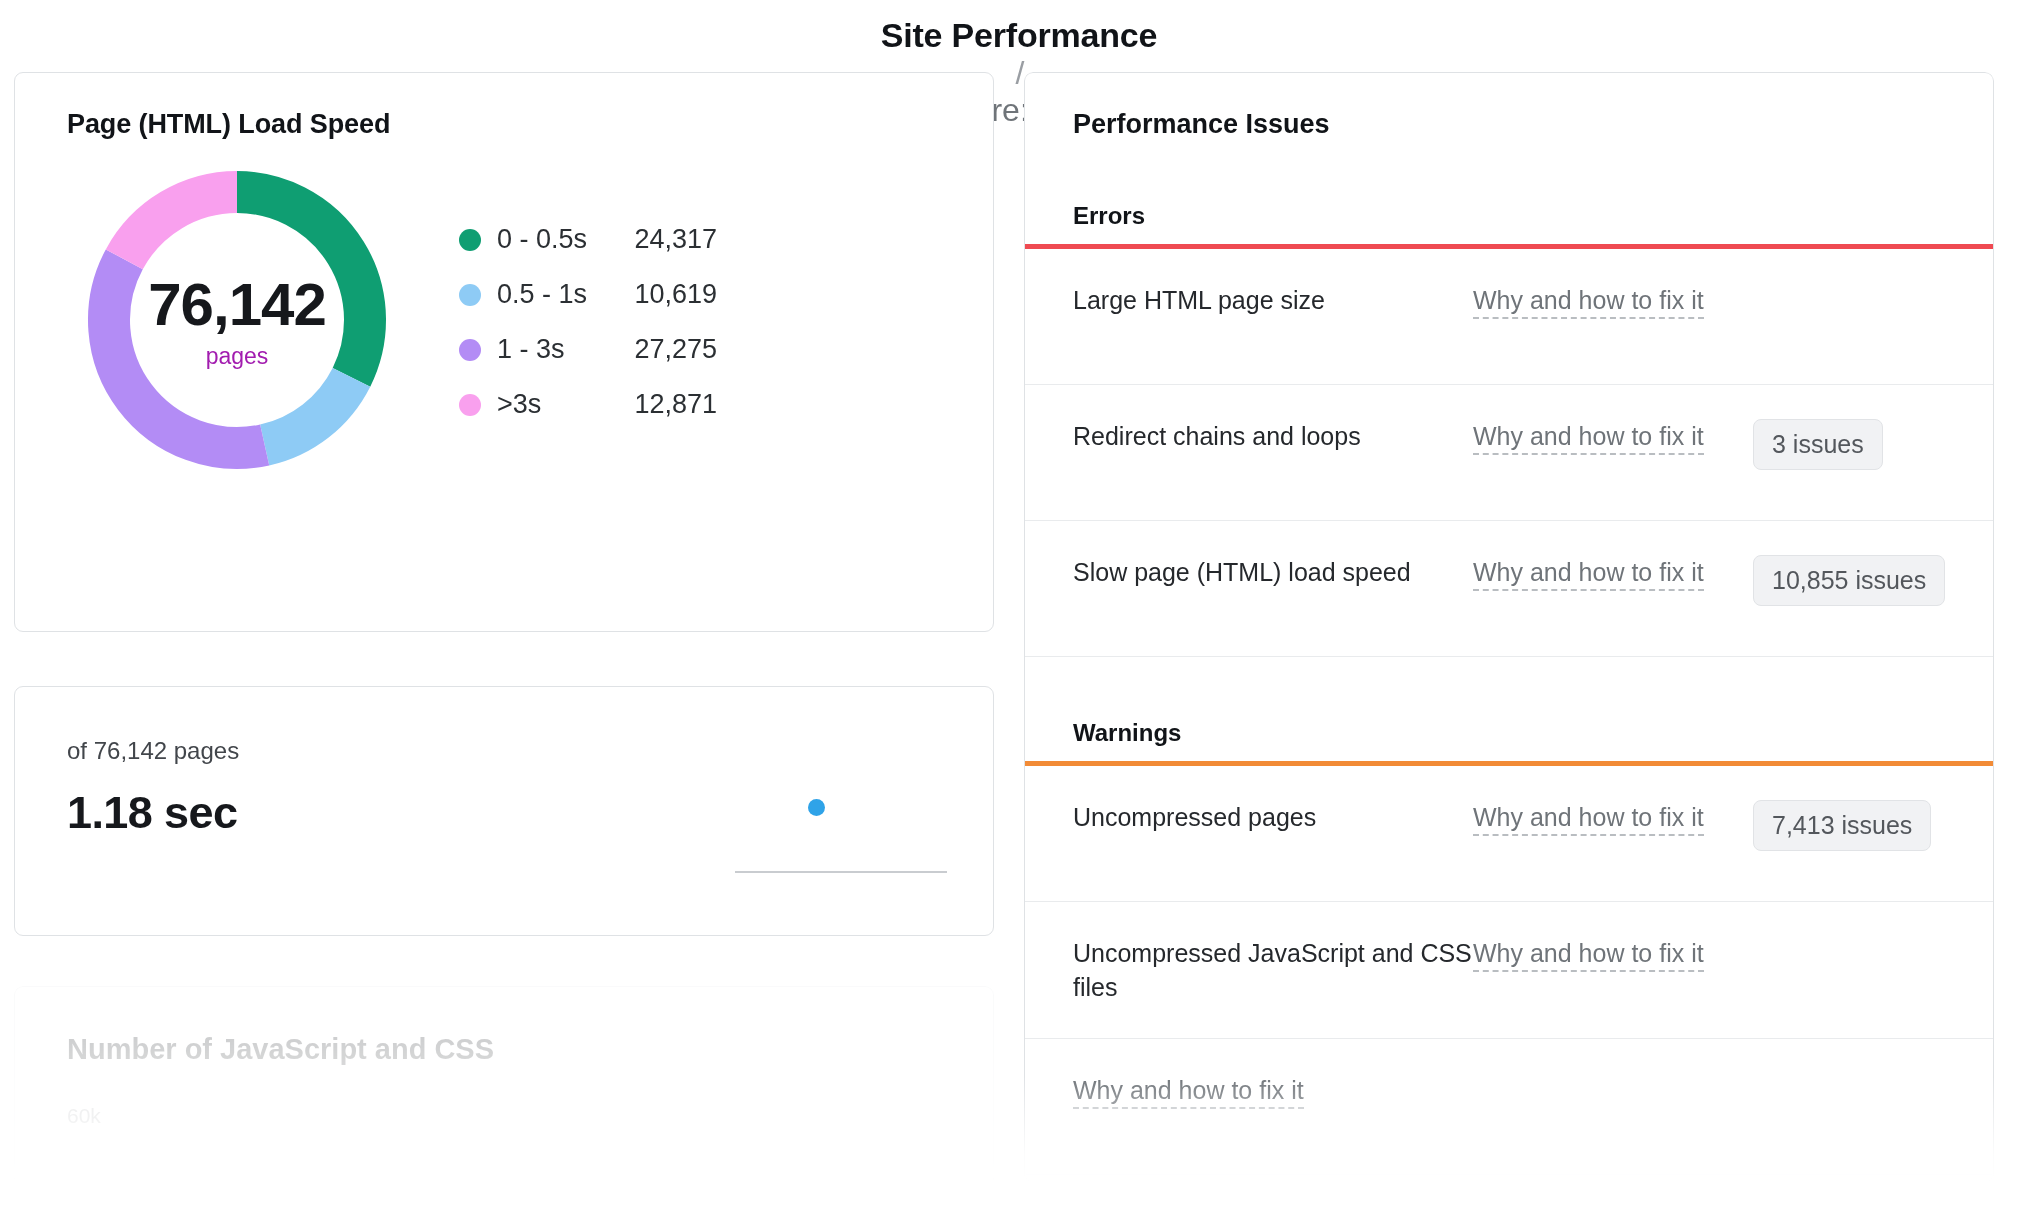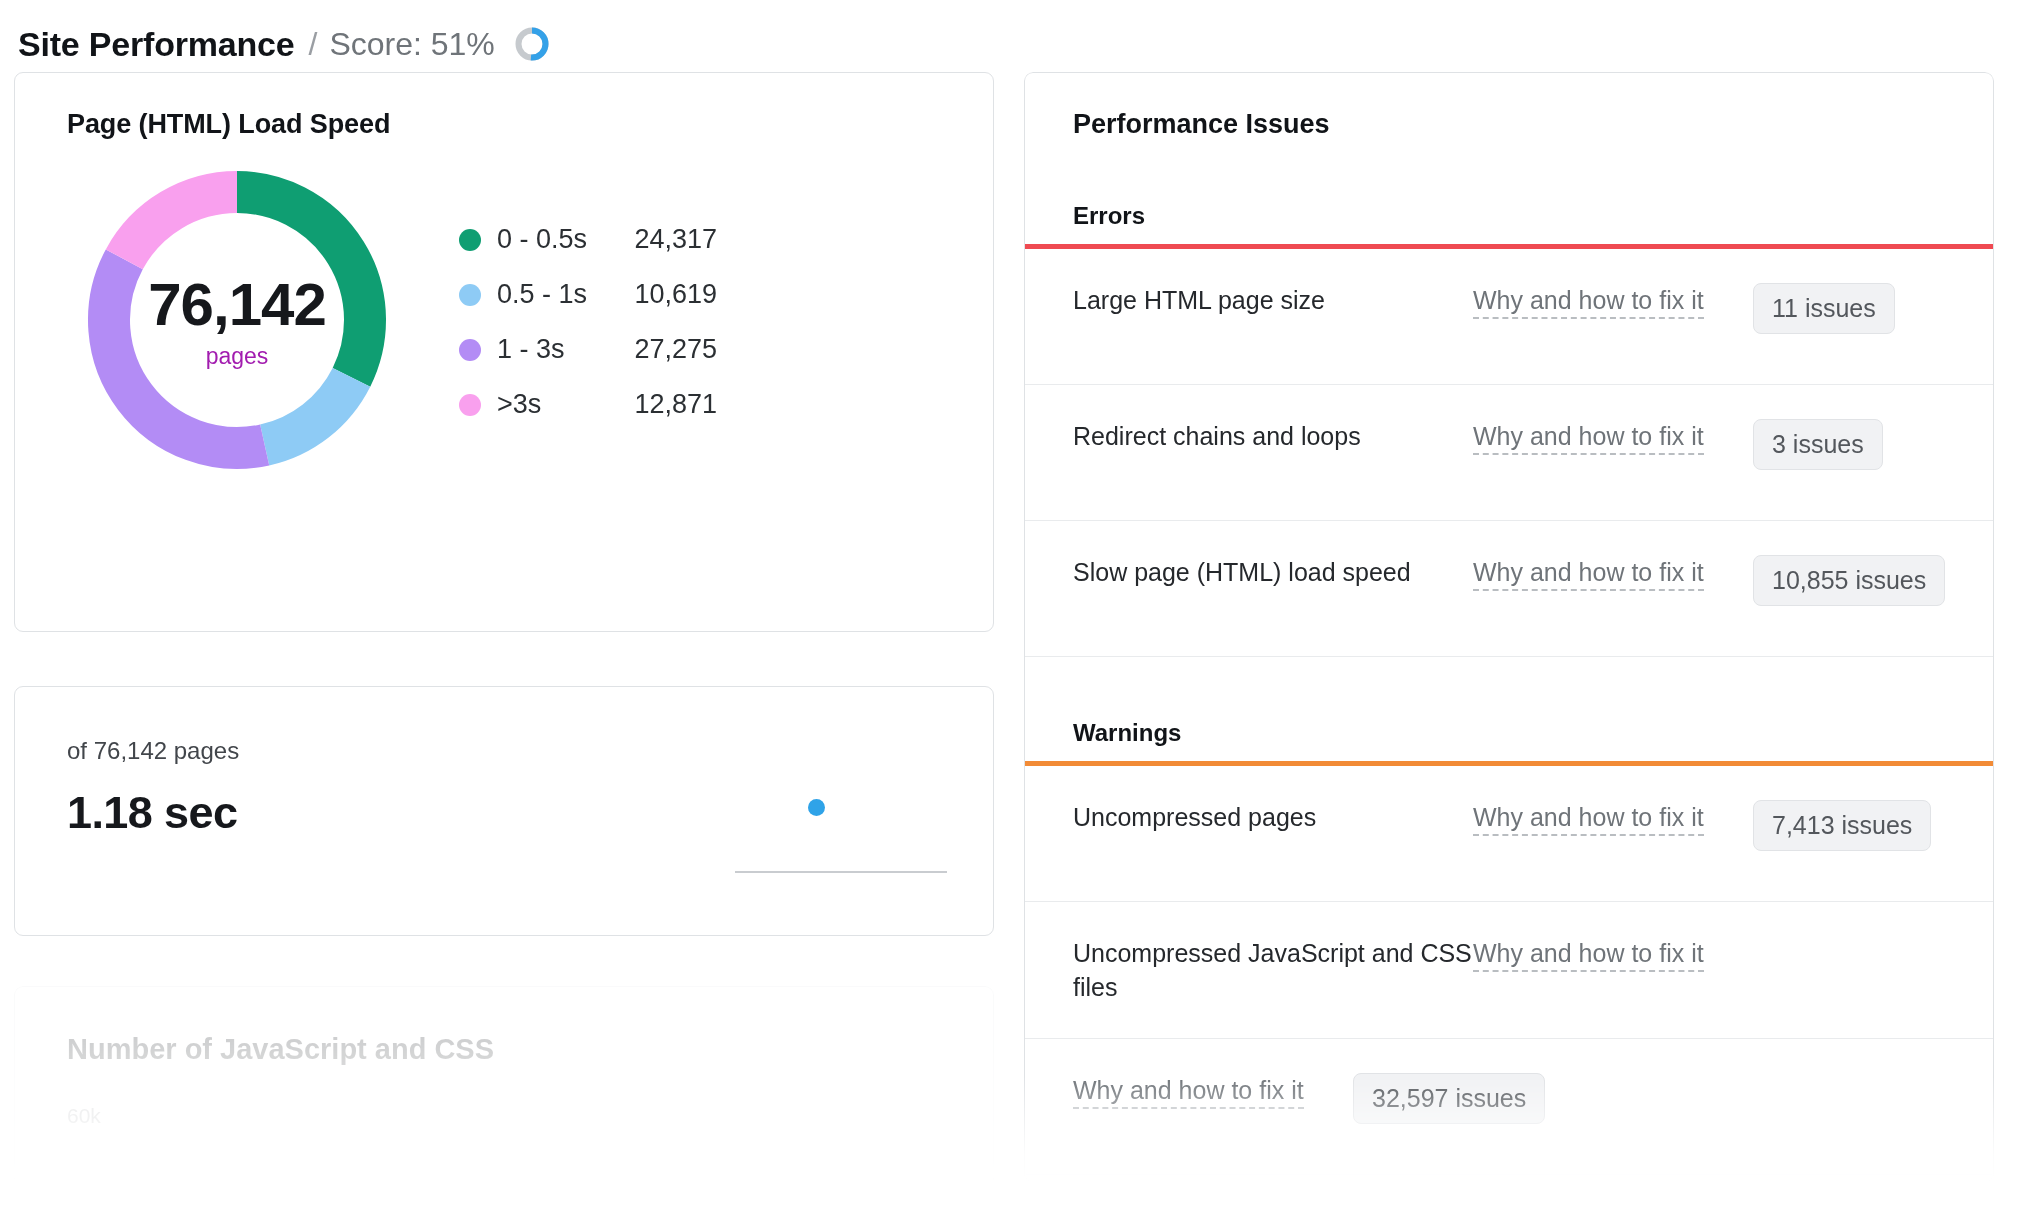--- a/index.html
+++ b/index.html
@@ -12,20 +12,21 @@
     color: #222222;
     overflow: hidden;
   }
 
   
   .page-header {
     display: flex;
     align-items: center;
     padding: 16px 0 0 18px;
     height: 72px;
+    flex-direction: column;
   }
   .page-title {
     font-size: 34px;
     font-weight: bold;
     color: #111418;
     letter-spacing: -0.2px;
   }
   .title-sep {
     font-size: 32px;
     color: #9a9ea3;
@@ -332,23 +333,20 @@
 
   <div class="col-right">
     <div class="card issues-card">
       <div class="issues-title">Performance Issues</div>
       <div id="issues-body">
           <div class="section-head">Errors</div>
           <div class="section-rule" style="background: rgb(239, 74, 82);"></div>
           <div class="issue-row">
             <div class="issue-name">Large HTML page size</div>
             <div class="issue-link"><span>Why and how to fix it</span></div>
-            <div class="issue-badge-cell">
-              <div class="issue-badge">11 issues</div>
-            </div>
           </div>
           <div class="issue-row">
             <div class="issue-name">Redirect chains and loops</div>
             <div class="issue-link"><span>Why and how to fix it</span></div>
             <div class="issue-badge-cell">
               <div class="issue-badge">3 issues</div>
             </div>
           </div>
           <div class="issue-row">
             <div class="issue-name">Slow page (HTML) load speed</div>
@@ -365,21 +363,18 @@
             <div class="issue-badge-cell">
               <div class="issue-badge">7,413 issues</div>
             </div>
           </div>
           <div class="issue-row">
             <div class="issue-name">Uncompressed JavaScript and CSS files</div>
             <div class="issue-link"><span>Why and how to fix it</span></div>
           </div>
           <div class="issue-row">
             <div class="issue-link"><span>Why and how to fix it</span></div>
-            <div class="issue-badge-cell">
-              <div class="issue-badge">32,597 issues</div>
-            </div>
           </div>
         </div>
     </div>
   </div>
 
 </div>
 
 </body></html>

